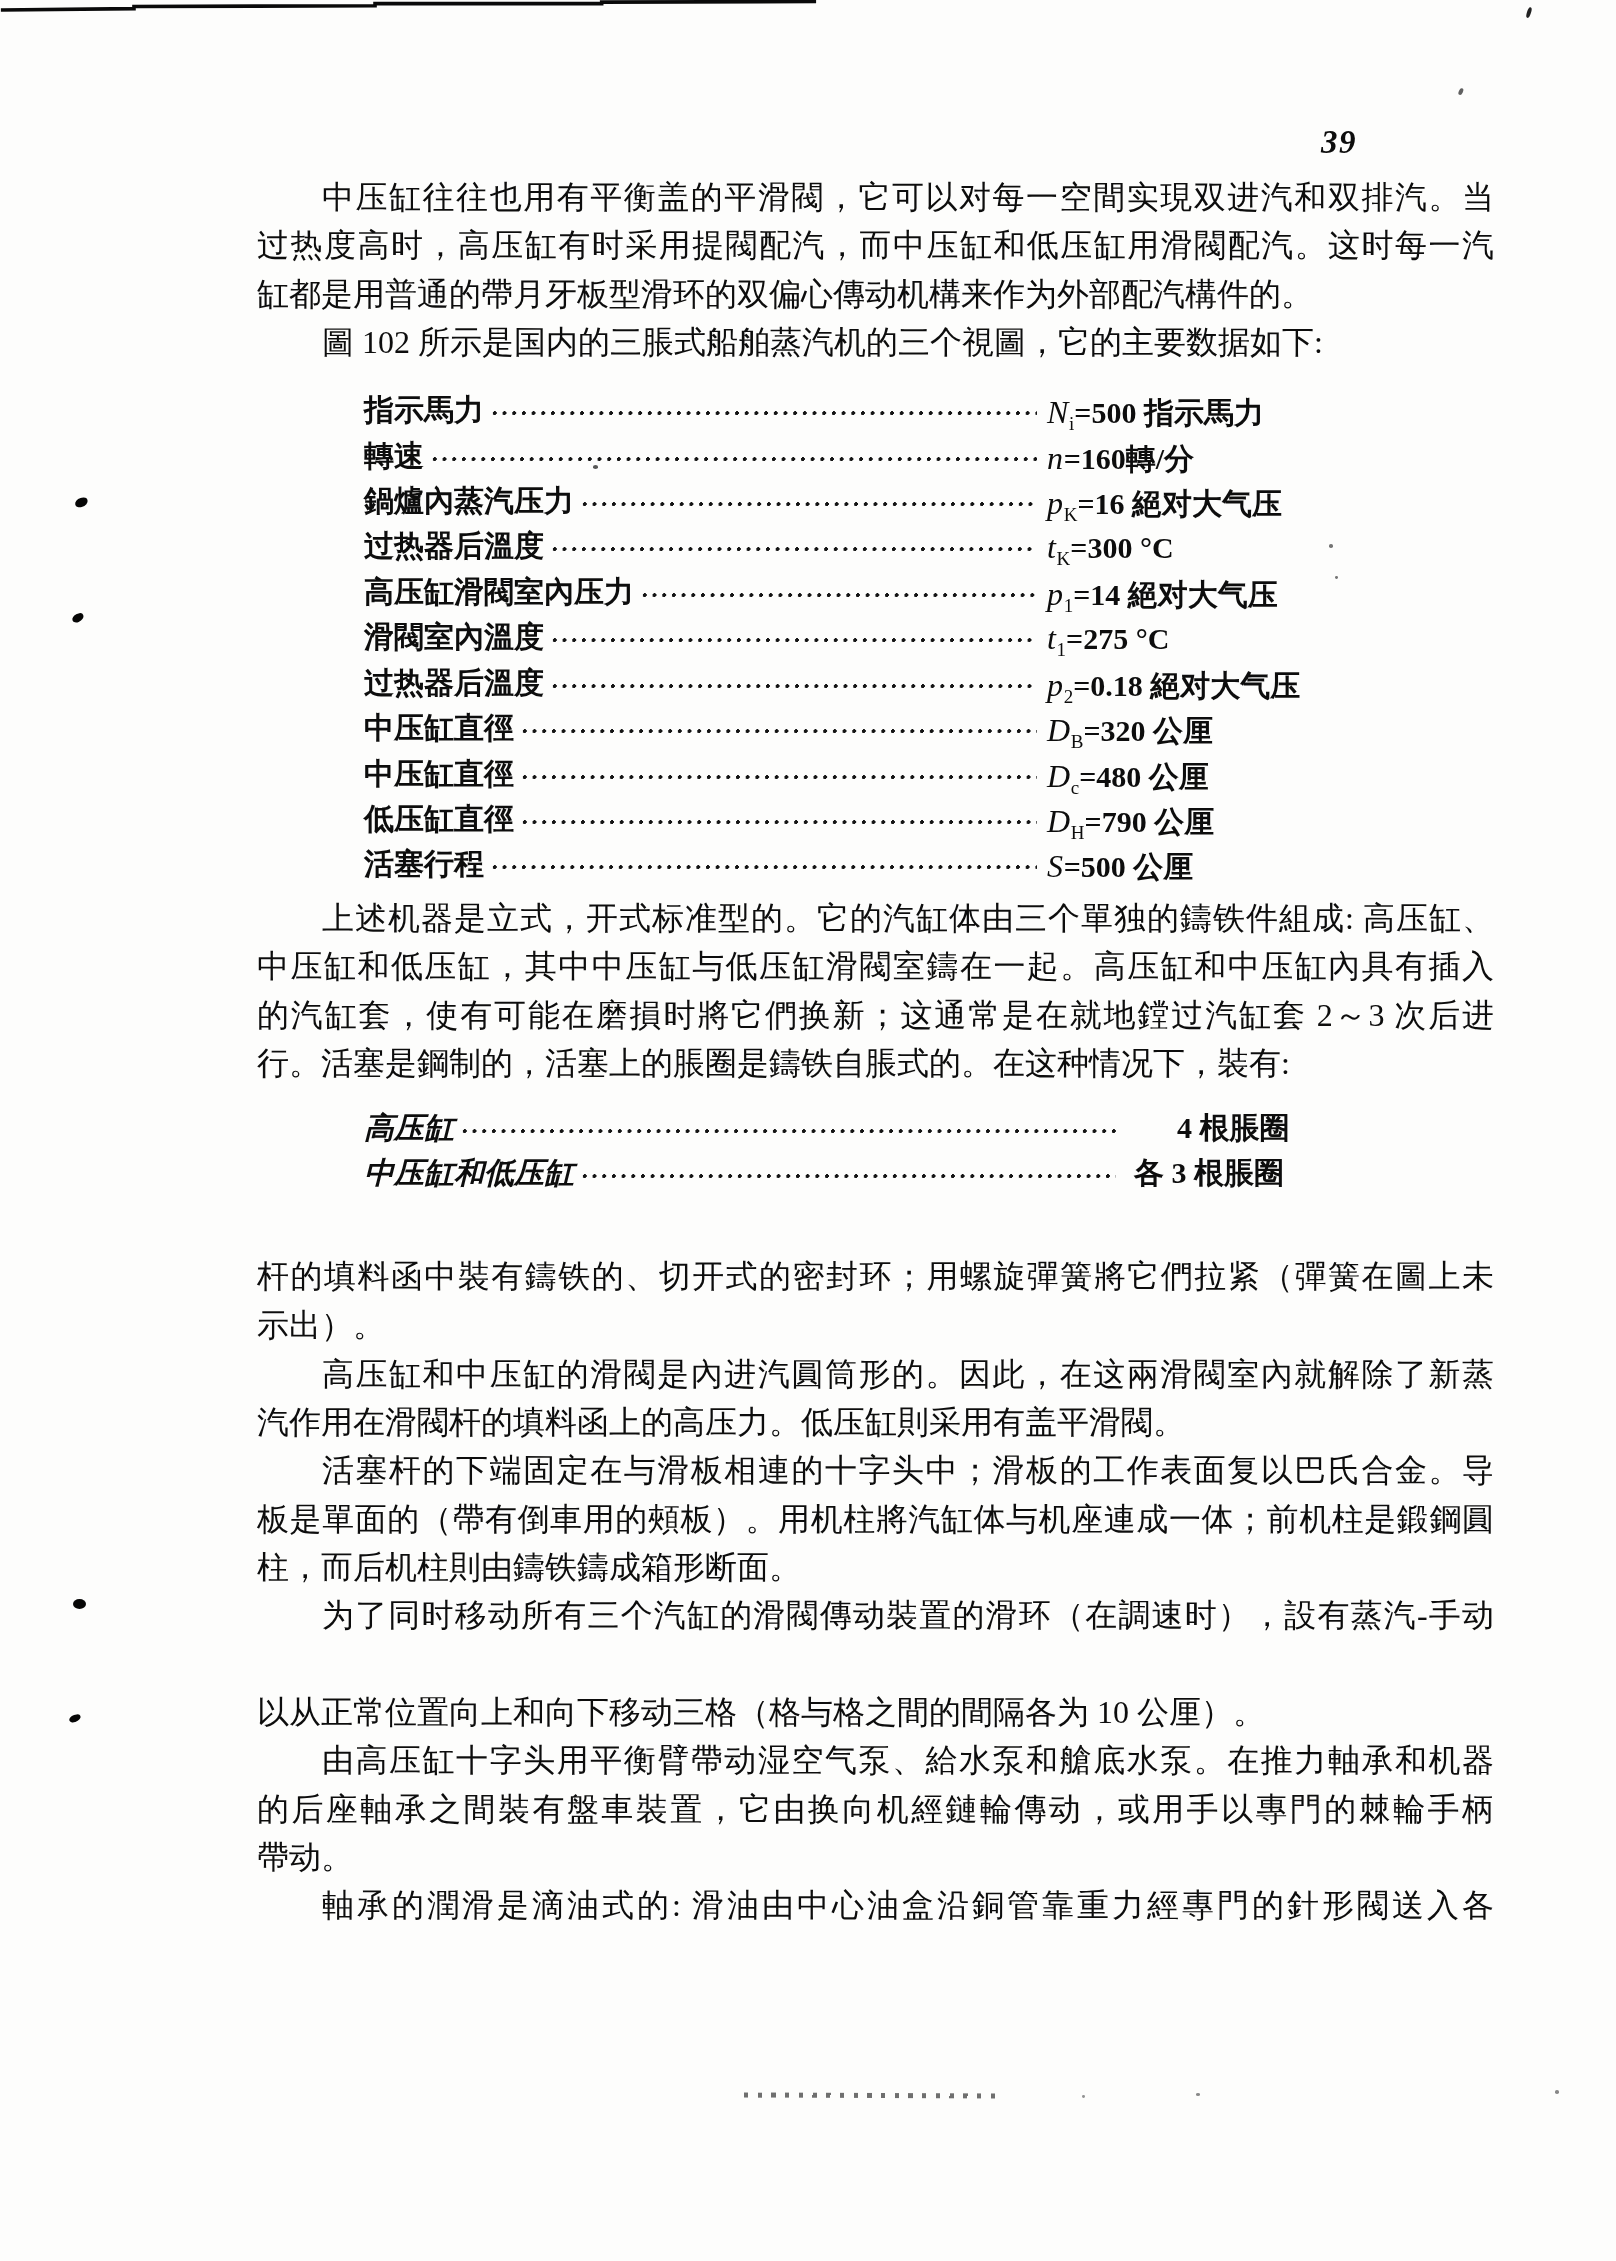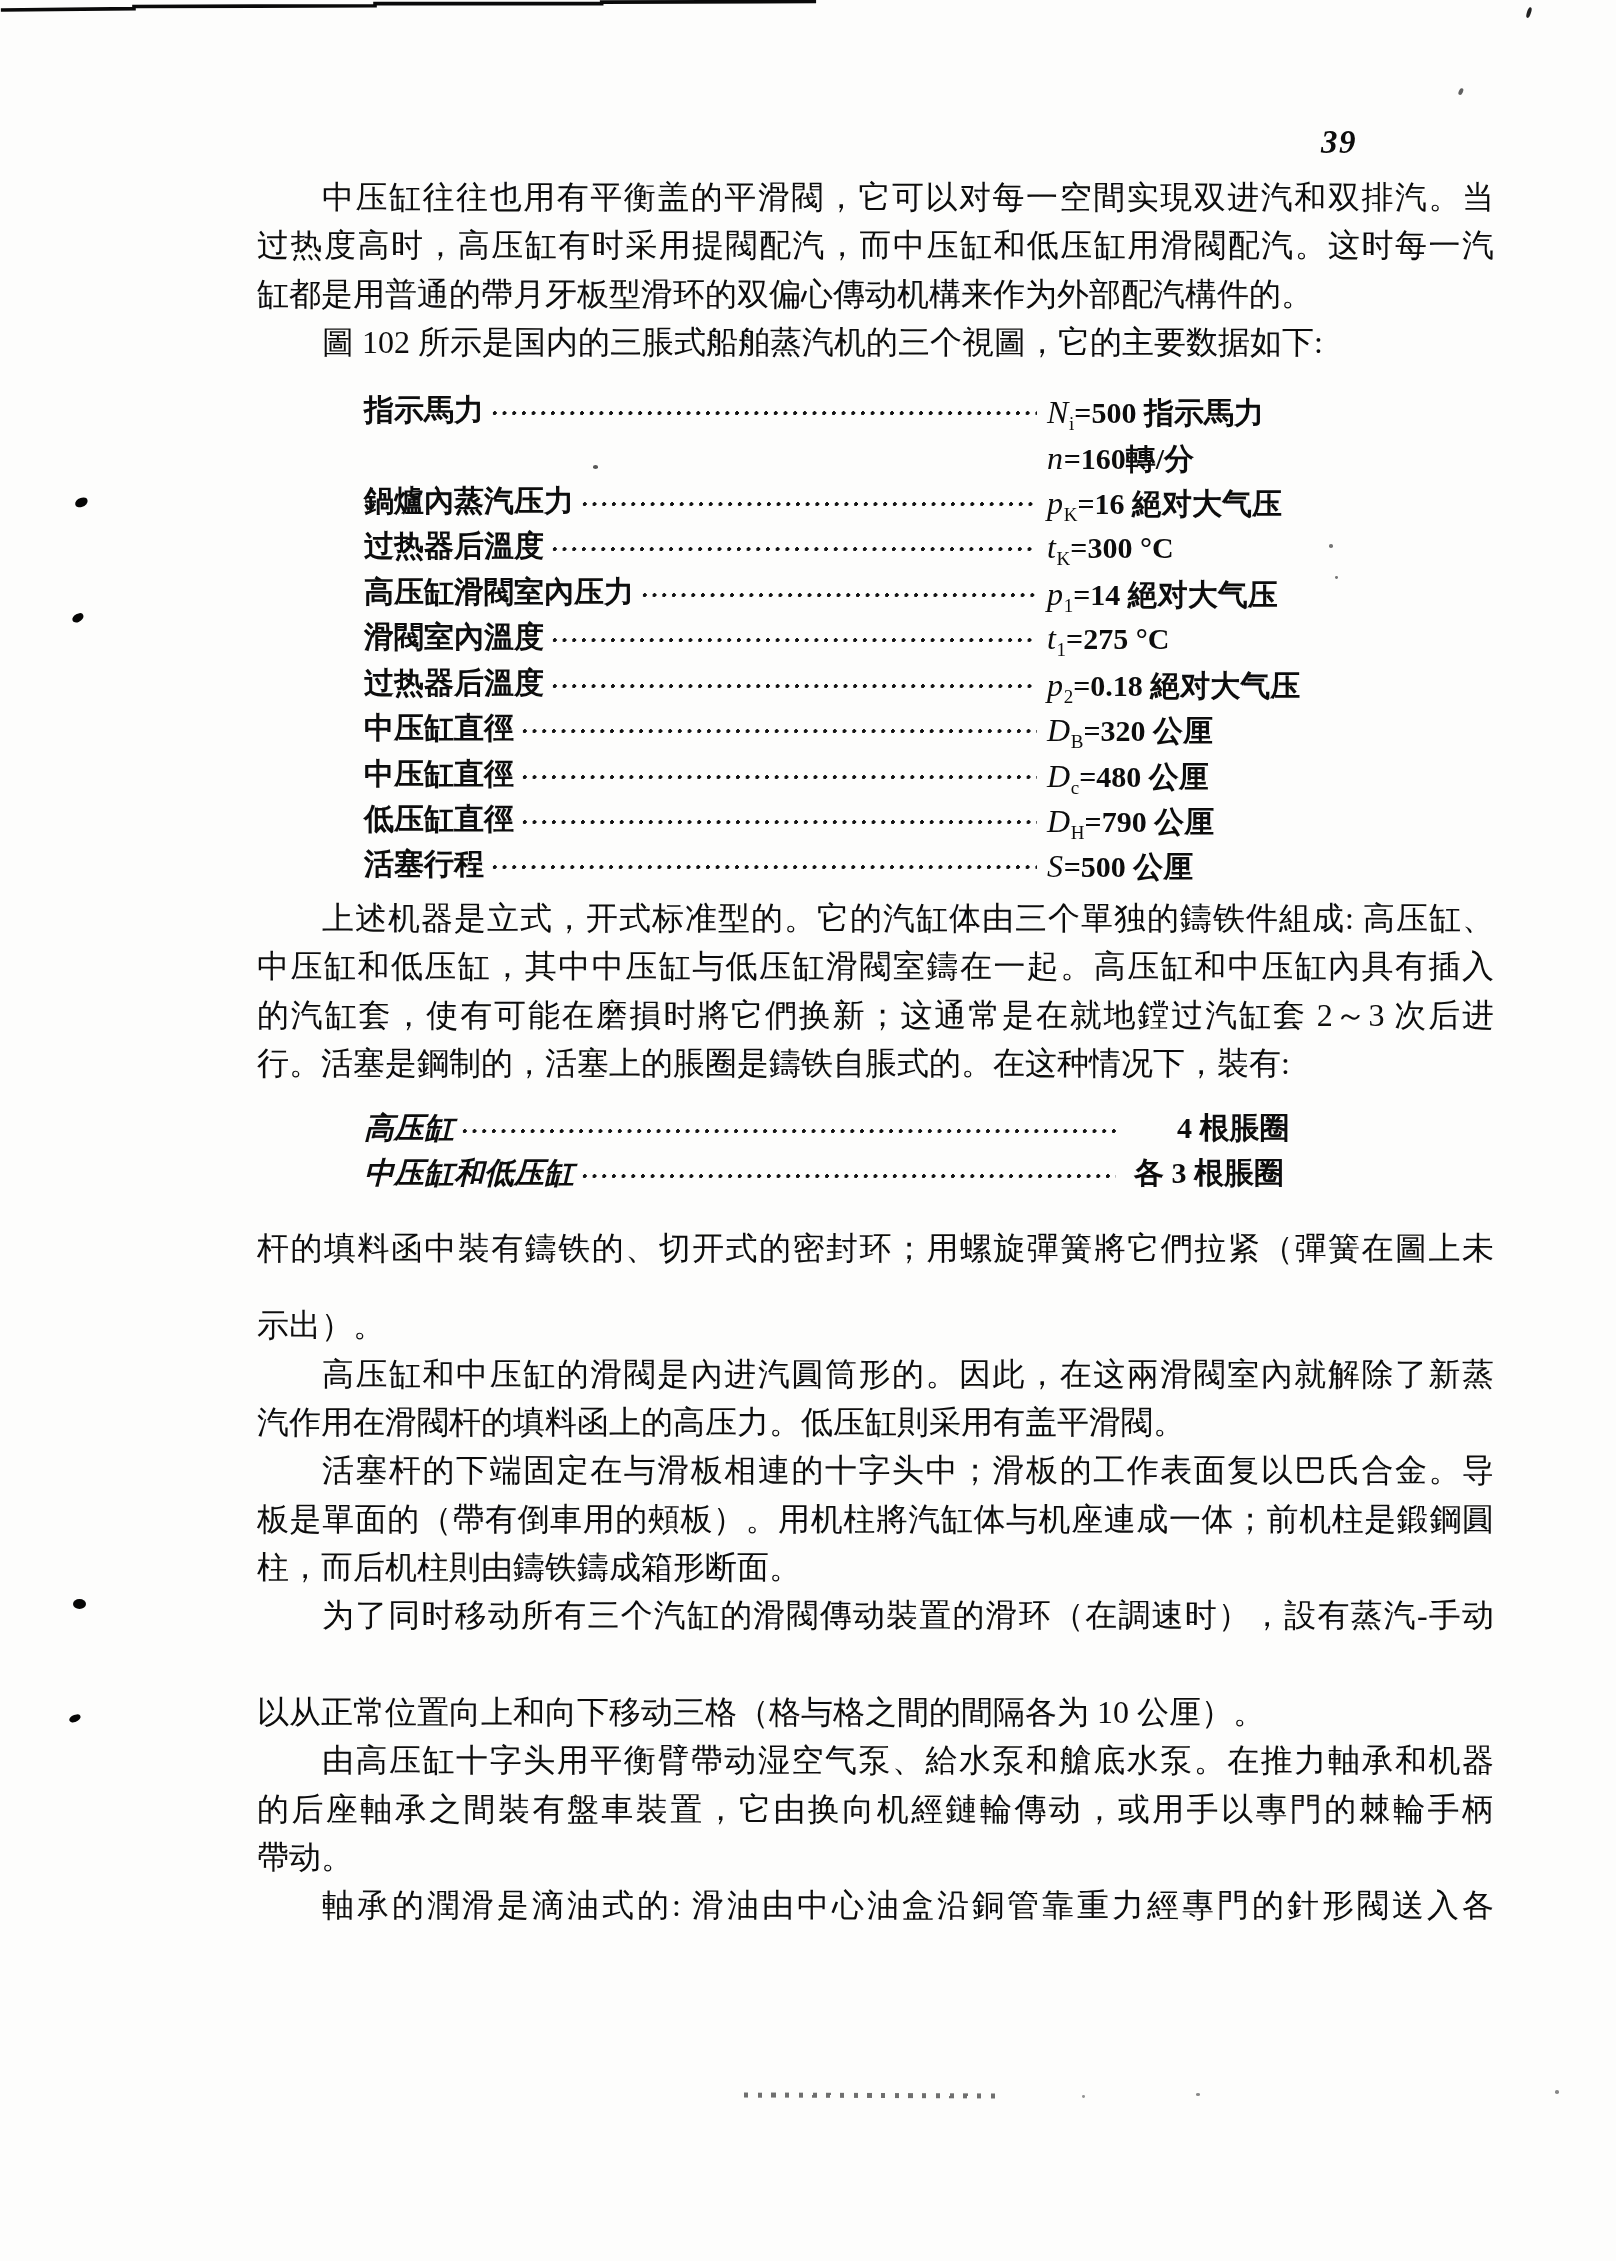--- a/index.html
+++ b/index.html
@@ -109,20 +109,24 @@
         <span class="spec-label">指示馬力</span>
         <span class="leader"></span>
       </div>
     <div class="spec-value">
         <span class="var">N</span>
         <span class="sub">i</span>
         <span class="val-rest">=500 指示馬力</span>
       </div>
   </div>
   <div class="spec-row" style="top:436px">
+    <div class="spec-left">
+        <span class="spec-label">轉速</span>
+        <span class="leader"></span>
+      </div>
     <div class="spec-value">
         <span class="var">n</span>
         <span class="sub"></span>
         <span class="val-rest">=160轉/分</span>
       </div>
   </div>
   <div class="spec-row" style="top:481px">
     <div class="spec-left">
         <span class="spec-label">鍋爐內蒸汽压力</span>
         <span class="leader"></span>
@@ -235,21 +239,21 @@
     <span class="ring-value ring-value-0">4 根脹圈</span>
   </div>
   <div class="spec-row" style="top:1153px">
     <div class="ring-left">
         <span class="spec-label">中压缸和低压缸</span>
         <span class="leader"></span>
       </div>
     <span class="ring-value ring-value-1">各 3 根脹圈</span>
   </div>
 
-  <div class="line fill" style="top:1227px">杆的填料函中裝有鑄铁的、切开式的密封环；用螺旋彈簧將它們拉紧（彈簧在圖上未</div>
+  <div class="line fill" style="top:1255px">杆的填料函中裝有鑄铁的、切开式的密封环；用螺旋彈簧將它們拉紧（彈簧在圖上未</div>
   <div class="line end" style="top:1304px">示出）。</div>
 
   <div class="line first fill" style="top:1353px">高压缸和中压缸的滑閥是內进汽圓筒形的。因此，在这兩滑閥室內就解除了新蒸</div>
   <div class="line end" style="top:1401px">汽作用在滑閥杆的填料函上的高压力。低压缸則采用有盖平滑閥。</div>
 
   <div class="line first fill" style="top:1449px">活塞杆的下端固定在与滑板相連的十字头中；滑板的工作表面复以巴氏合金。导</div>
   <div class="line fill" style="top:1498px">板是單面的（帶有倒車用的頰板）。用机柱將汽缸体与机座連成一体；前机柱是鍛鋼圓</div>
   <div class="line end" style="top:1546px">柱，而后机柱則由鑄铁鑄成箱形断面。</div>
 
   <div class="line first fill" style="top:1594px">为了同时移动所有三个汽缸的滑閥傳动裝置的滑环（在調速时），設有蒸汽-手动</div>

